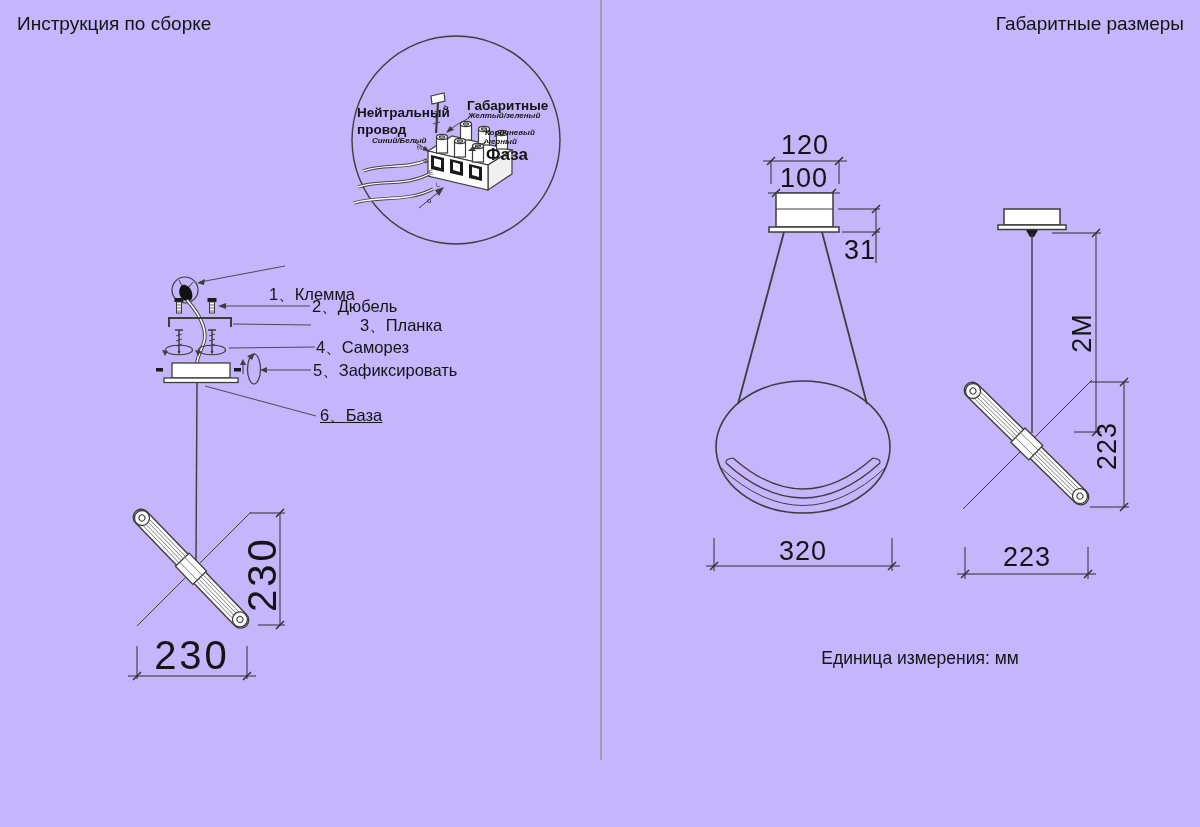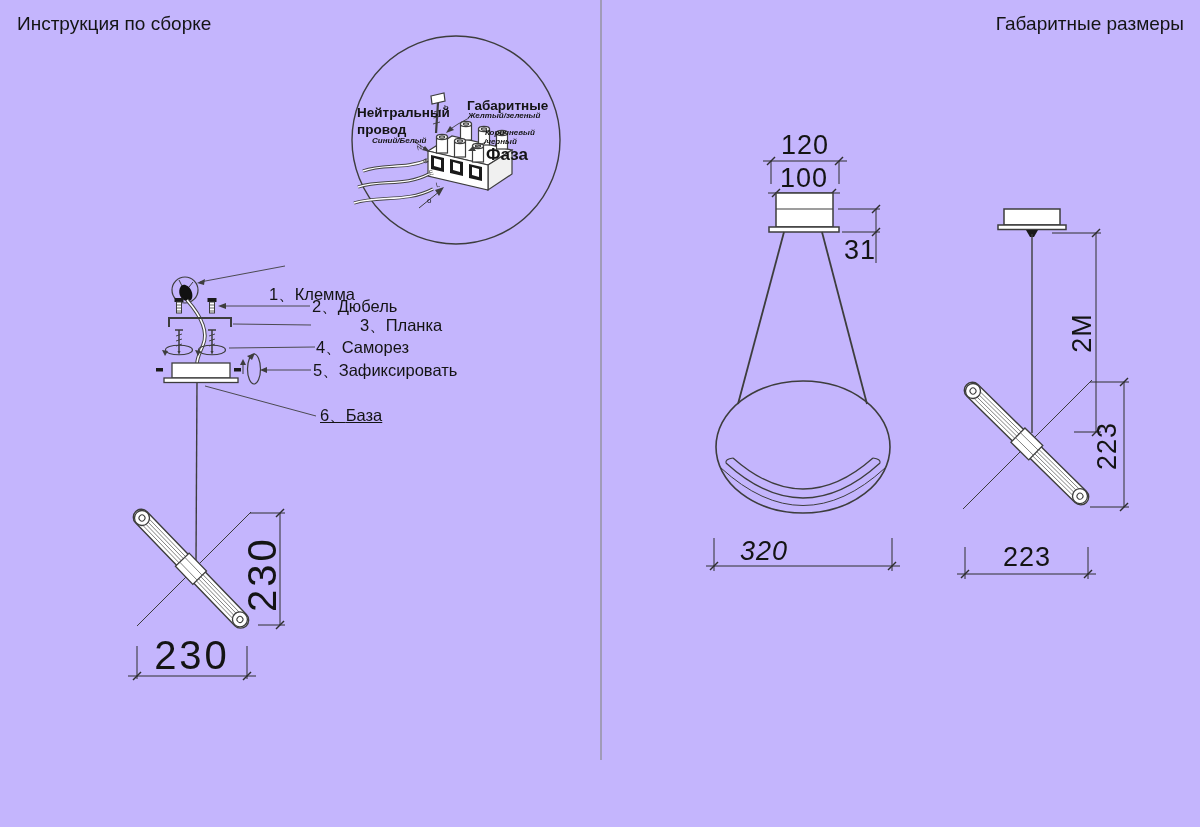--- a/index.html
+++ b/index.html
@@ -322,19 +322,20 @@
   <div class="txt part" style="left:313px;top:316px;margin-left:47px;"><span>3、</span><span>Планка</span></div>
   <div class="txt part" style="left:316px;top:338px;"><span>4、</span><span>Саморез</span></div>
   <div class="txt part" style="left:313px;top:361px;"><span>5、</span><span>Зафиксировать</span></div>
   <div class="txt part" style="left:320px;top:406px;text-decoration:underline;"><span>6、</span><span>База</span></div>
 
   <div class="txt dimbig ctr" style="left:192px;top:655px;">230</div>
   <div class="txt dimbig rot" style="left:262px;top:574px;">230</div>
   <div class="txt dim ctr" style="left:805px;top:146px;">120</div>
   <div class="txt dim ctr" style="left:804px;top:179px;">100</div>
   <div class="txt dim ctr" style="left:860px;top:251px;text-align:center;">31</div>
-  <div class="txt dim ctr" style="left:764px;top:552px;font-style:italic;">320</div>
+  <div class="txt dim ctr" style="left:803px;top:552px;">320</div>
   <div class="txt dim rot" style="left:1083px;top:333px;">2M</div>
   <div class="txt dim rot" style="left:1108px;top:446px;">223</div>
   <div class="txt dim ctr" style="left:1027px;top:558px;">223</div>
 
+  <div class="txt note ctr" style="left:920px;top:658px;">Единица измерения: мм</div>
 
 </div>
 
 </body></html>

